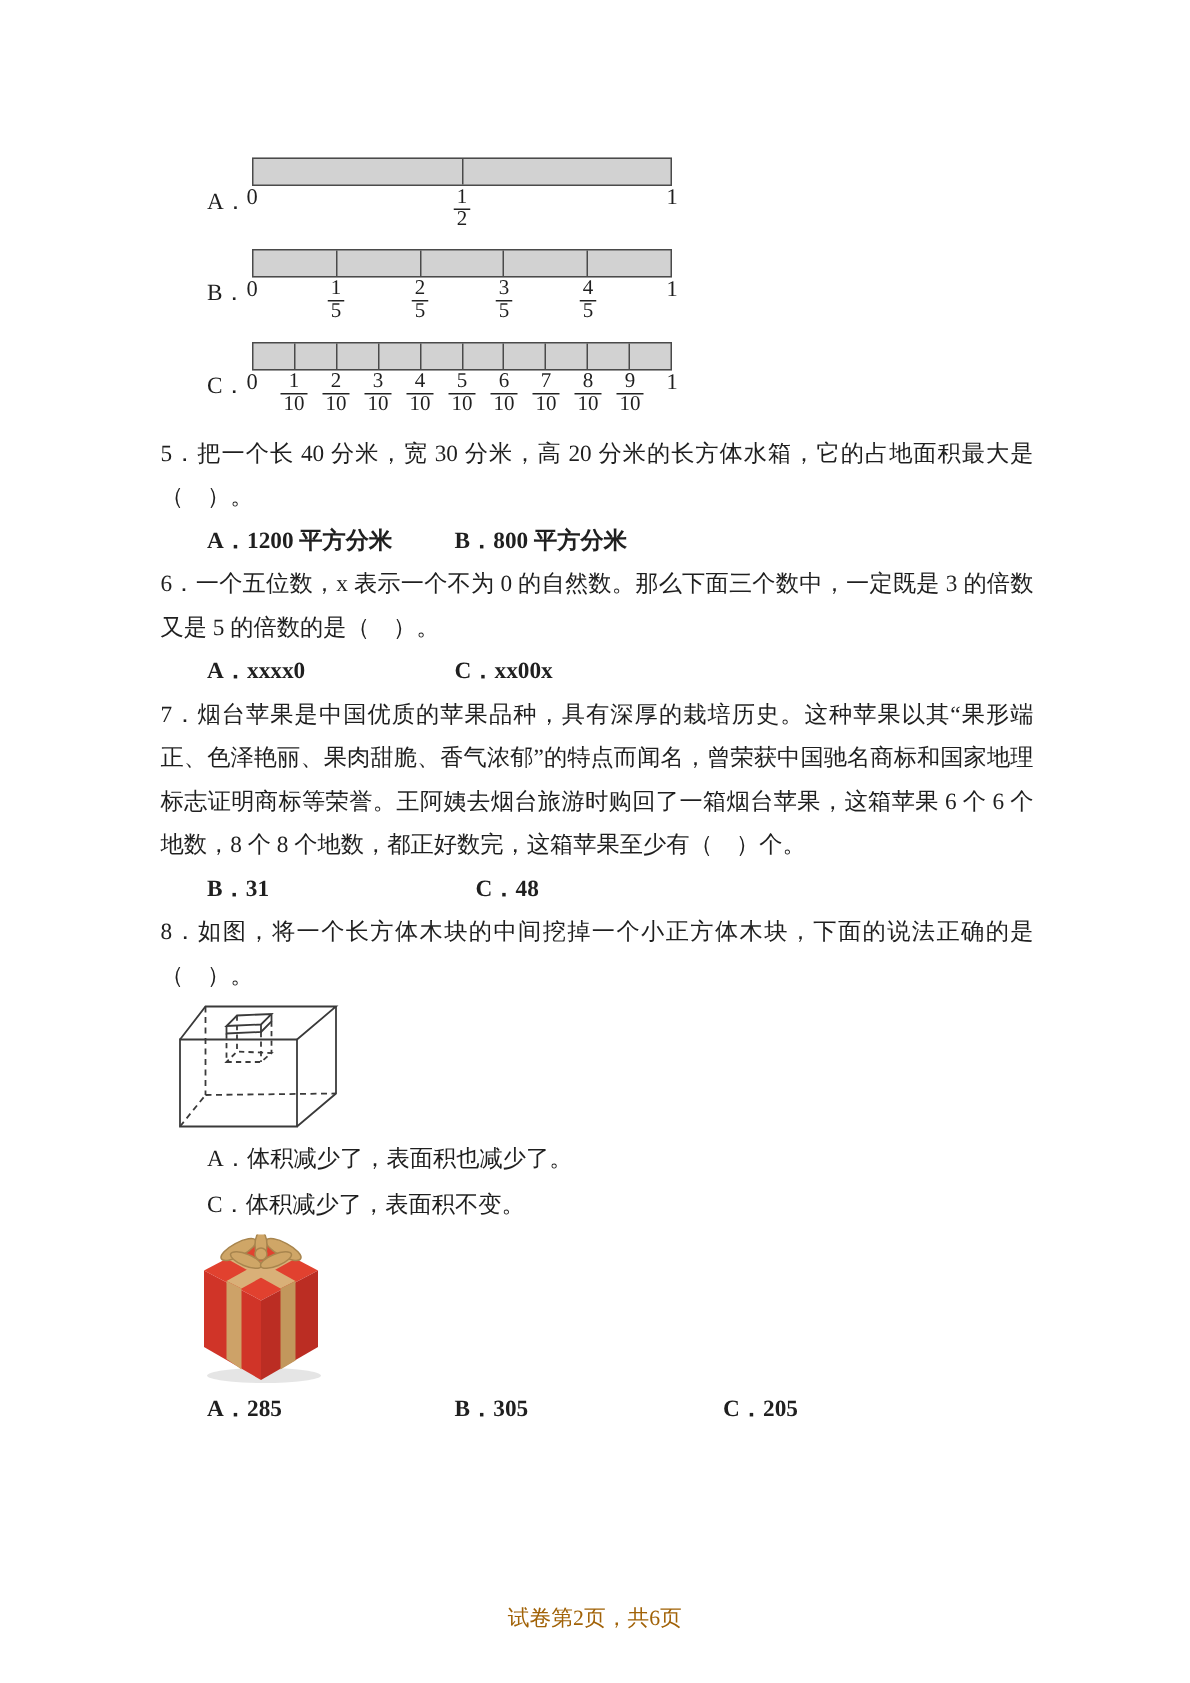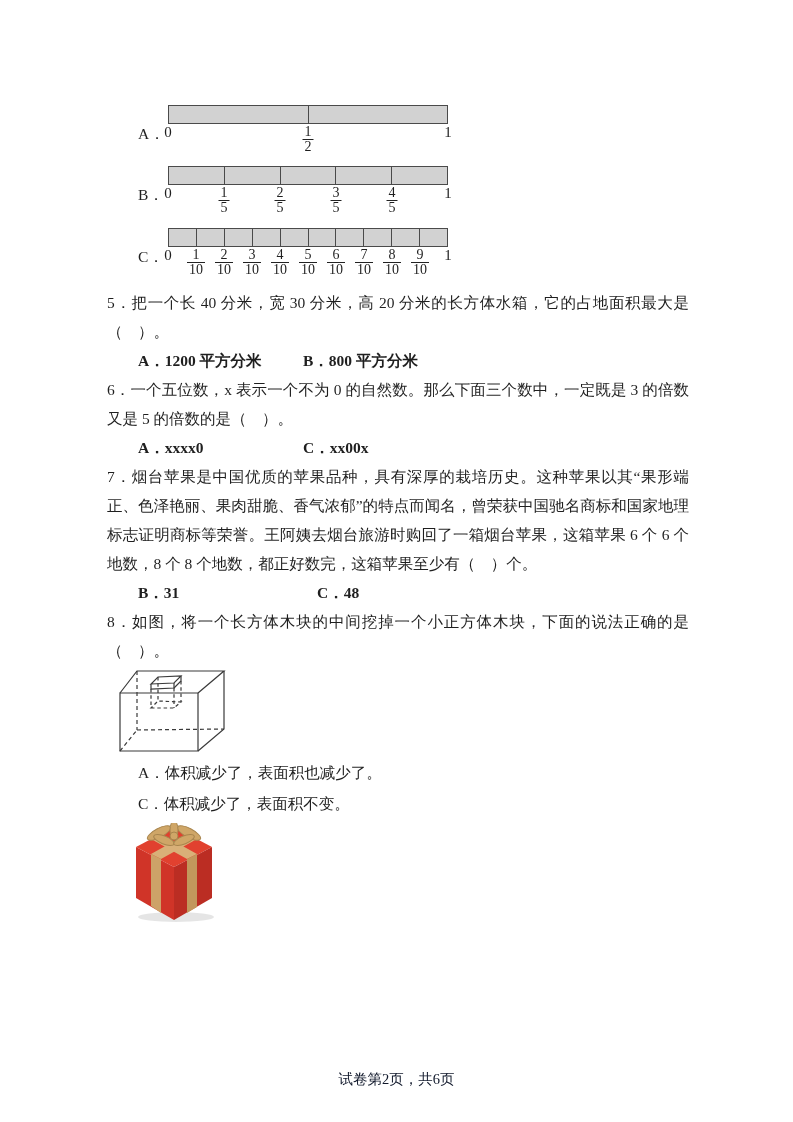--- a/index.html
+++ b/index.html
@@ -45,21 +45,21 @@
   .opts .o2{width:179px;}
   .opts .o3{flex:1;}
   .optline{margin:0;padding-left:31px;line-height:31px;}
   .figwrap{margin:0;}
   .cuboid-svg{display:block;margin-left:5px;}
   .gift-svg{display:block;margin-left:21px;margin-top:4px;}
   .q9opts{margin-top:2px;}
   
   .footer{
     position:absolute;left:0;top:1068px;width:100%;
-    text-align:center;font-size:14.5px;color:#0f172a;line-height:22px;
+    text-align:center;font-size:14.5px;color:#a16207;line-height:22px;
   }
 </style>
 </head>
 <body>
 
 <div class="page">
   <div class="content">
 
     <div class="dia">
         <div class="dia-row r0">
@@ -196,17 +196,22 @@
           <g fill="#cfa667" stroke="#a8854e" stroke-width="1">
             <ellipse cx="31" cy="10" rx="13" ry="4.5" transform="rotate(-28 31 10)"></ellipse>
             <ellipse cx="61" cy="10" rx="13" ry="4.5" transform="rotate(28 61 10)"></ellipse>
             <ellipse cx="36" cy="17" rx="11" ry="4" transform="rotate(22 36 17)"></ellipse>
             <ellipse cx="56" cy="17" rx="11" ry="4" transform="rotate(-22 56 17)"></ellipse>
             <ellipse cx="46" cy="7" rx="4" ry="9"></ellipse>
             <circle cx="46" cy="13" r="4"></circle>
           </g>
         </svg>
       </div>
+      <p class="opts q9opts">
+        <span class="o1">A．285</span>
+        <span class="o2">B．305</span>
+        <span class="o3">C．205</span>
+      </p>
     </section>
   </div>
 
   <div class="footer">试卷第2页，共6页</div>
 </div>
 
 </body></html>

